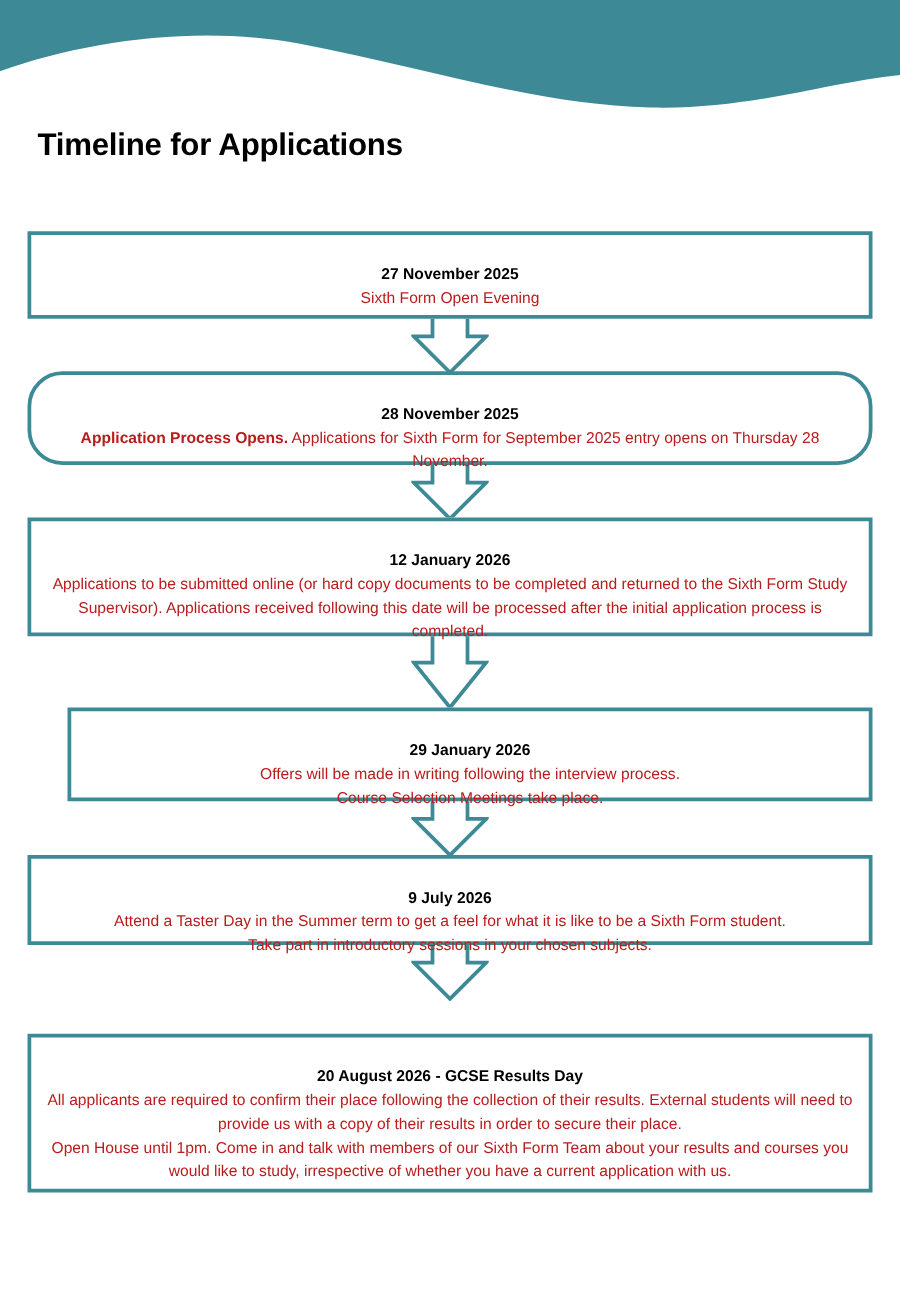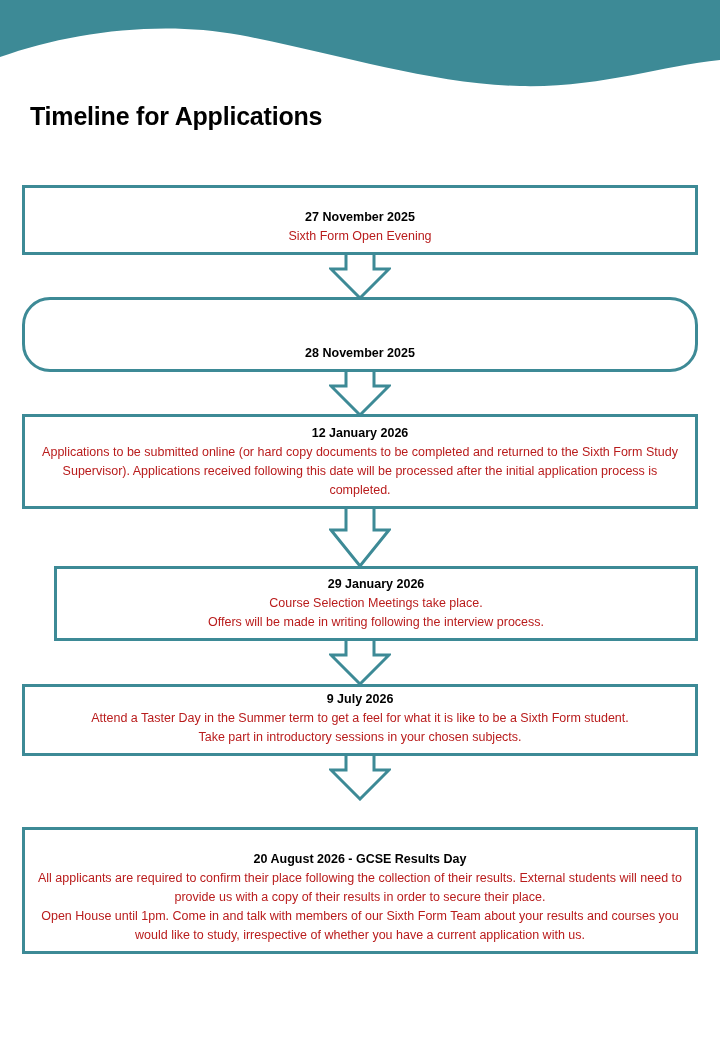--- a/index.html
+++ b/index.html
@@ -46,23 +46,23 @@
     width: 676px;
   }
 
   .tl-box {
     box-sizing: border-box;
     border: 3px solid #3d8a96;
     background: #ffffff;
     display: flex;
     flex-direction: column;
     align-items: center;
-    justify-content: flex-end;
+    justify-content: space-between;
     text-align: center;
-    padding: 6px 10px;
+    padding: 22px 10px;
     position: relative;
     z-index: 2;
   }
 
   .tl-date {
     font-size: 12.5px;
     font-weight: bold;
     color: #000000;
     line-height: 19px;
     font-stretch: condensed;
@@ -120,20 +120,23 @@
   </div>
 
   <div class="connector gap-sm">
     <svg width="62" height="48" viewBox="0 0 62 48" aria-hidden="true">
       <path d="M17,1 L17,17 L2,17 L31,46 L60,17 L45,17 L45,1" fill="none" stroke="#3d8a96" stroke-width="3" stroke-linejoin="miter"></path>
     </svg>
   </div>
 
   <div class="tl-box box-h2">
     <div class="tl-date">28 November 2025</div>
+    <div class="tl-body">
+      <b>Application Process Opens.</b><span> Applications for Sixth Form  for September  2025  entry opens on Thursday 28 November.</span>
+    </div>
   </div>
 
   <div class="connector gap-sm">
     <svg width="62" height="48" viewBox="0 0 62 48" aria-hidden="true">
       <path d="M17,1 L17,17 L2,17 L31,46 L60,17 L45,17 L45,1" fill="none" stroke="#3d8a96" stroke-width="3" stroke-linejoin="miter"></path>
     </svg>
   </div>
 
   <div class="tl-box box-h3">
     <div class="tl-date">12 January 2026</div>
@@ -144,22 +147,22 @@
 
   <div class="connector gap-lg">
     <svg width="62" height="62" viewBox="0 0 62 62" aria-hidden="true">
       <path d="M17,1 L17,24 L2,24 L31,60 L60,24 L45,24 L45,1" fill="none" stroke="#3d8a96" stroke-width="3" stroke-linejoin="miter"></path>
     </svg>
   </div>
 
   <div class="tl-box box-h4">
     <div class="tl-date">29 January 2026</div>
     <div class="tl-body">
+      <span class="ln">Offers will be made in writing following the interview process.</span>
       <span class="ln">Course Selection Meetings take place.</span>
-      <span class="ln">Offers will be made in writing following the interview process.</span>
     </div>
   </div>
 
   <div class="connector gap-md">
     <svg width="62" height="48" viewBox="0 0 62 48" aria-hidden="true">
       <path d="M17,1 L17,17 L2,17 L31,46 L60,17 L45,17 L45,1" fill="none" stroke="#3d8a96" stroke-width="3" stroke-linejoin="miter"></path>
     </svg>
   </div>
 
   <div class="tl-box box-h5">

